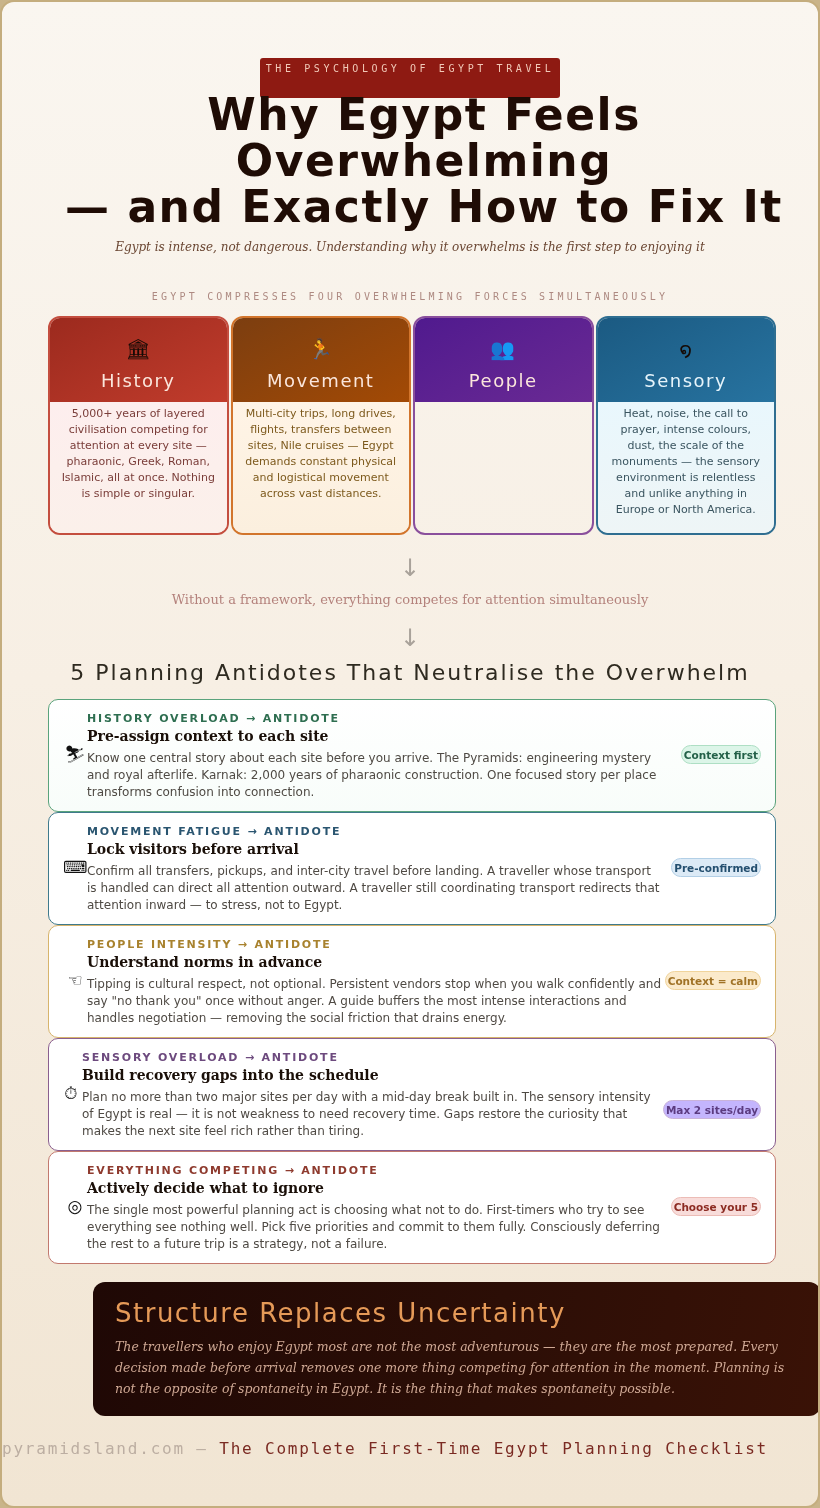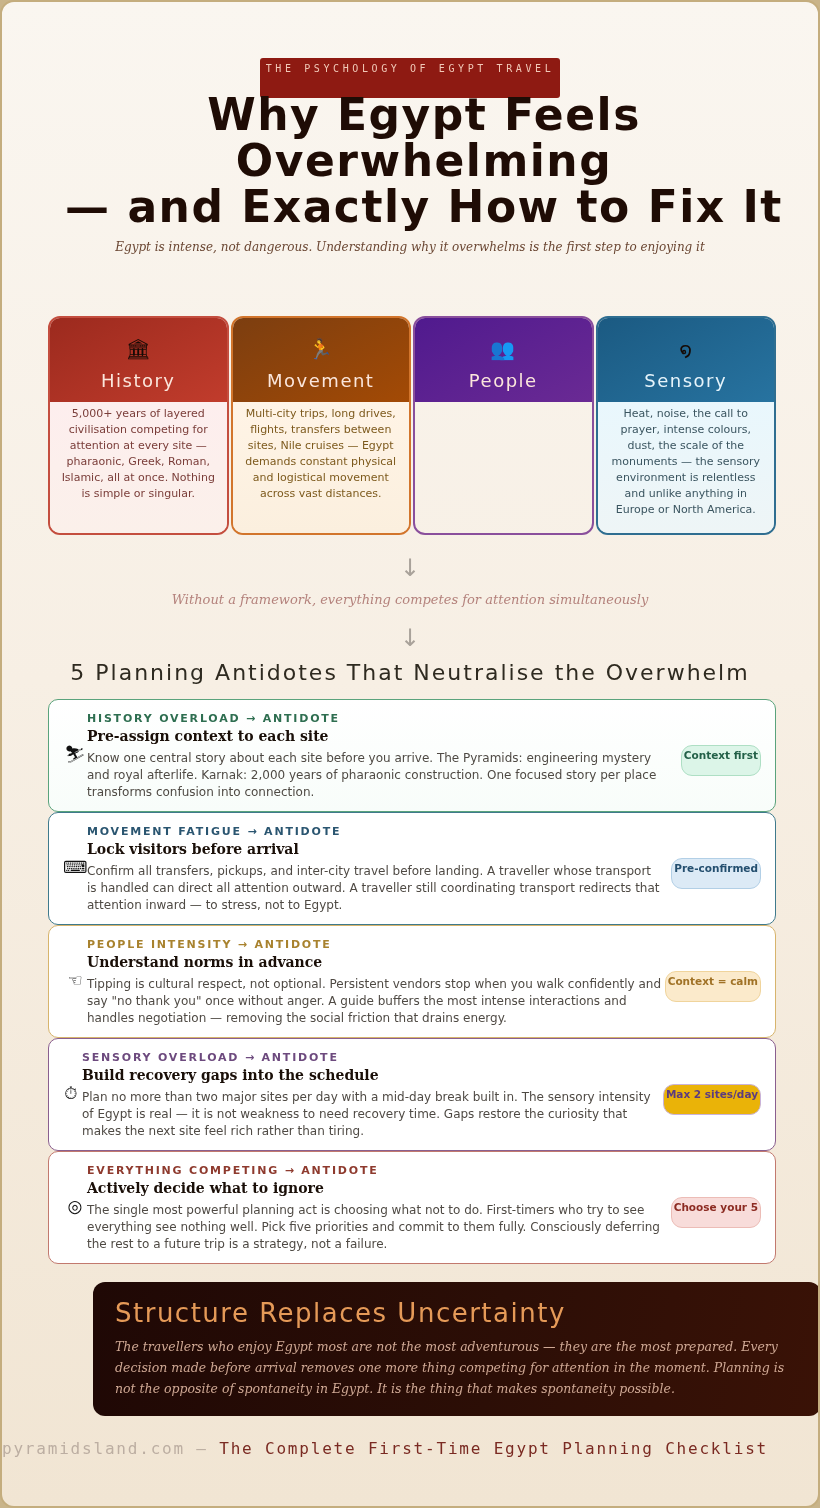--- a/index.html
+++ b/index.html
@@ -52,53 +52,53 @@
   .f-people .force-head { background: linear-gradient(150deg, #501a8e, #6a2a94); }
   .f-people .force-body { background: linear-gradient(180deg, #f6ecf8, #f8eff4); color: #4e3a59; }
   .f-sensory { border-color: #2f6e91; }
   .f-sensory .force-head { background: linear-gradient(150deg, #1b5a82, #2773a0); }
   .f-sensory .force-name { color: #e6f4fb; }
   .f-sensory .force-body { background: linear-gradient(180deg, #e9f7fd, #eef5f6); color: #3b5560; }
 
   .arrow { position: absolute; left: 0; width: 100%; text-align: center; color: #a9a29a; font-size: 24px; line-height: 26px; }
   .bridge {
     position: absolute; top: 590px; left: 0; width: 100%; text-align: center;
-    font-family: "DejaVu Serif", serif; font-style: italic; font-size: 13px; color: #b4827c;
+    font-family: "DejaVu Serif", serif; font-size: 13px; color: #b4827c;
   }
   .antidotes-title {
     position: absolute; top: 658px; left: 0; width: 100%; text-align: center;
     font-size: 22px; letter-spacing: 2px; color: #2e2a20;
   }
   .antidotes { position: absolute; top: 697px; left: 46px; width: 728px; }
   .antidote {
     position: relative; height: 113px; border: 1.5px solid; border-radius: 10px;
     background: #ffffff; margin-bottom: 0px;
   }
   .ad-icon { position: absolute; left: 14px; top: 44px; font-size: 17px; width: 24px; text-align: center; color: #111; line-height: 20px; }
   .ad-tag { position: absolute; left: 38px; top: 12px; font-size: 11px; font-weight: bold; letter-spacing: 1.8px; }
   .ad-title { position: absolute; left: 38px; top: 28px; font-family: "DejaVu Serif", serif; font-weight: bold; font-size: 14px; color: #1a0f08; }
   .ad-desc { position: absolute; left: 38px; top: 50px; width: 576px; font-size: 12px; line-height: 17px; color: #4f4a44; }
   .ad-badge {
-    position: absolute; right: 14px; top: 45px; height: 31px; line-height: 19px; padding: 0 2px;
+    position: absolute; right: 14px; top: 45px; height: 19px; line-height: 19px; padding: 0 2px;
     border-radius: 11px; border: 1px solid; font-size: 10.5px; font-weight: bold;
   }
   .a-history { border-color: #5aa37c; background: linear-gradient(180deg, #fff, #f8fdfa); }
   .a-history .ad-tag { color: #2e6e50; }
   .a-history .ad-badge { background: #dcf5e8; border-color: #aedfc4; color: #236048; }
   .a-movement { border-color: #3f7a8c; }
   .a-movement .ad-tag { color: #2a5570; }
   .a-movement .ad-badge { background: #dceaf6; border-color: #b2cfe6; color: #244f6f; }
   .a-people { border-color: #d7b46c; }
   .a-people .ad-tag { color: #a8822e; }
   .a-people .ad-badge { background: #fbeacb; border-color: #f0d49c; color: #a07226; }
   .a-sensory { border-color: #8a5f8f; }
   .a-sensory .ad-tag { color: #6d4a7e; left: 33px; }
   .a-sensory .ad-title, .a-sensory .ad-desc { left: 33px; }
   .a-sensory .ad-icon { left: 10px; }
-  .a-sensory .ad-badge { background: #eab308; border-color: #c9b3da; color: #5b3b80; }
+  .a-sensory .ad-badge { background: #c4b5fd; border-color: #c9b3da; color: #5b3b80; margin-top: 16px; }
   .a-everything { border-color: #c2796e; }
   .a-everything .ad-tag { color: #8e3a2e; }
   .a-everything .ad-badge { background: #f8dcda; border-color: #ecbcb6; color: #8c2b22; }
 
   .closing {
     position: absolute; top: 1280px; left: 46px; width: 728px; height: 134px; border-radius: 12px;
     background: linear-gradient(100deg, #1f0805 0%, #2c0e06 55%, #3a1206 100%);
     margin-left: 45px;
   }
   .closing-title { position: absolute; left: 22px; top: 16px; font-size: 26px; letter-spacing: 1.5px; color: #e59a58; }
@@ -124,20 +124,21 @@
   </div>
 
   <div class="title">
     <div>Why Egypt Feels</div>
     <div>Overwhelming</div>
     <div>— and Exactly How to Fix It</div>
   </div>
 
   <div class="subtitle">Egypt is intense, not dangerous. Understanding why it overwhelms is the first step to enjoying it</div>
 
+  <div class="forces-label">EGYPT COMPRESSES FOUR OVERWHELMING FORCES SIMULTANEOUSLY</div>
 
   <div class="forces">
     <div class="force f-history">
       <div class="force-head">
         <div class="force-icon">🏛</div>
         <div class="force-name">History</div>
       </div>
       <div class="force-body">5,000+ years of layered civilisation competing for attention at every site — pharaonic, Greek, Roman, Islamic, all at once. Nothing is simple or singular.</div>
     </div>
     <div class="force f-movement">

